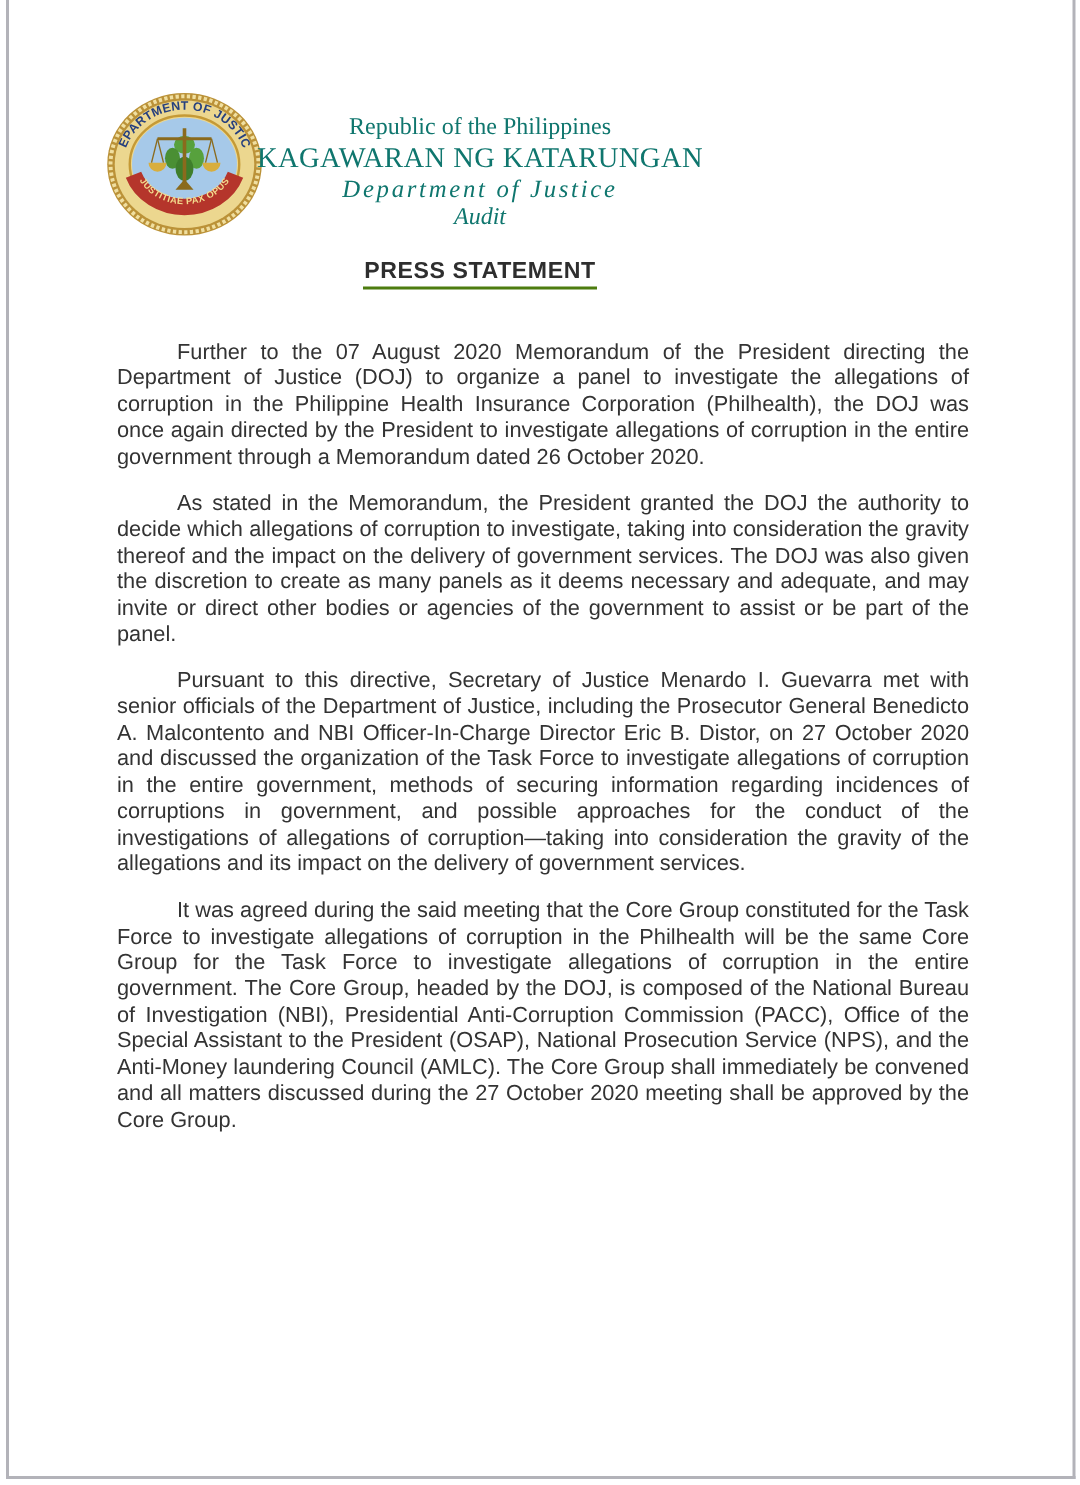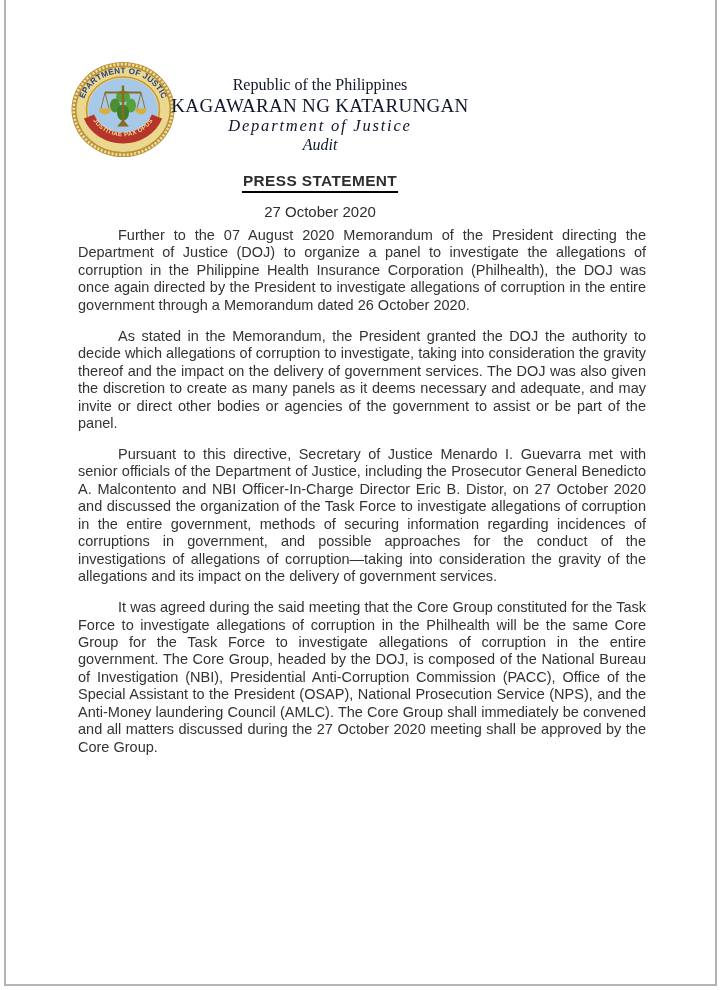--- a/index.html
+++ b/index.html
@@ -35,42 +35,42 @@
     font-weight: bold;
     letter-spacing: 0.3px;
   }
 
   .letterhead {
     position: absolute;
     top: 74px;
     left: 0;
     width: 640px;
     text-align: center;
-    color: #0f172a;
+    color: #0f766e;
     font-family: "Liberation Serif", serif;
   }
   .lh-republic { font-size: 16px;   line-height: 21px; }
   .lh-agency   { font-size: 19px;   line-height: 21px; font-weight: normal; letter-spacing: 0.3px; }
   .lh-dept     { font-size: 16.5px; line-height: 20px; font-style: italic; letter-spacing: 1.8px; }
   .lh-city     { font-size: 16px;   line-height: 17px; font-style: italic; }
 
   .title-block {
     position: absolute;
     top: 172px;
     left: 0;
     width: 640px;
     text-align: center;
     color: #2e2e2e;
   }
   .doc-title {
     display: inline-block;
     font-weight: bold;
     font-size: 15.4px;
     letter-spacing: 0.4px;
-    border-bottom: 2px solid #000000;
+    border-bottom: 2px solid #4d7c0f;
     padding: 0 1px 1px 1px;
   }
   .doc-date { margin-top: 10px; font-size: 15px; }
 
   .body-text {
     position: absolute;
     left: 78px;
     top: 227px;
     width: 568px;
     color: #333333;
@@ -134,21 +134,20 @@
 
   <div class="letterhead">
     <div class="lh-republic">Republic of the Philippines</div>
     <div class="lh-agency">KAGAWARAN NG KATARUNGAN</div>
     <div class="lh-dept">Department of Justice</div>
     <div class="lh-city">Audit</div>
   </div>
 
   <div class="title-block">
     <span class="doc-title">PRESS STATEMENT</span>
-    <div class="doc-date">27 October 2020</div>
   </div>
 
   <div class="body-text">
     <p>Further to the 07 August 2020 Memorandum of the President directing the Department of Justice (DOJ) to organize a panel to investigate the allegations of corruption in the Philippine Health Insurance Corporation (Philhealth), the DOJ was once again directed by the President to investigate allegations of corruption in the entire government through a Memorandum dated 26 October 2020.</p>
     <p>As stated in the Memorandum, the President granted the DOJ the authority to decide which allegations of corruption to investigate, taking into consideration the gravity thereof and the impact on the delivery of government services. The DOJ was also given the discretion to create as many panels as it deems necessary and adequate, and may invite or direct other bodies or agencies of the government to assist or be part of the panel.</p>
     <p>Pursuant to this directive, Secretary of Justice Menardo I. Guevarra met with senior officials of the Department of Justice, including the Prosecutor General Benedicto A. Malcontento and NBI Officer-In-Charge Director Eric B. Distor, on 27 October 2020 and discussed the organization of the Task Force to investigate allegations of corruption in the entire government, methods of securing information regarding incidences of corruptions in government, and possible approaches for the conduct of the investigations of allegations of corruption—taking into consideration the gravity of the allegations and its impact on the delivery of government services.</p>
     <p>It was agreed during the said meeting that the Core Group constituted for the Task Force to investigate allegations of corruption in the Philhealth will be the same Core Group for the Task Force to investigate allegations of corruption in the entire government. The Core Group, headed by the DOJ, is composed of the National Bureau of Investigation (NBI), Presidential Anti-Corruption Commission (PACC), Office of the Special Assistant to the President (OSAP), National Prosecution Service (NPS), and the Anti-Money laundering Council (AMLC). The Core Group shall immediately be convened and all matters discussed during the 27 October 2020 meeting shall be approved by the Core Group.</p>
   </div>
 
 </div>

